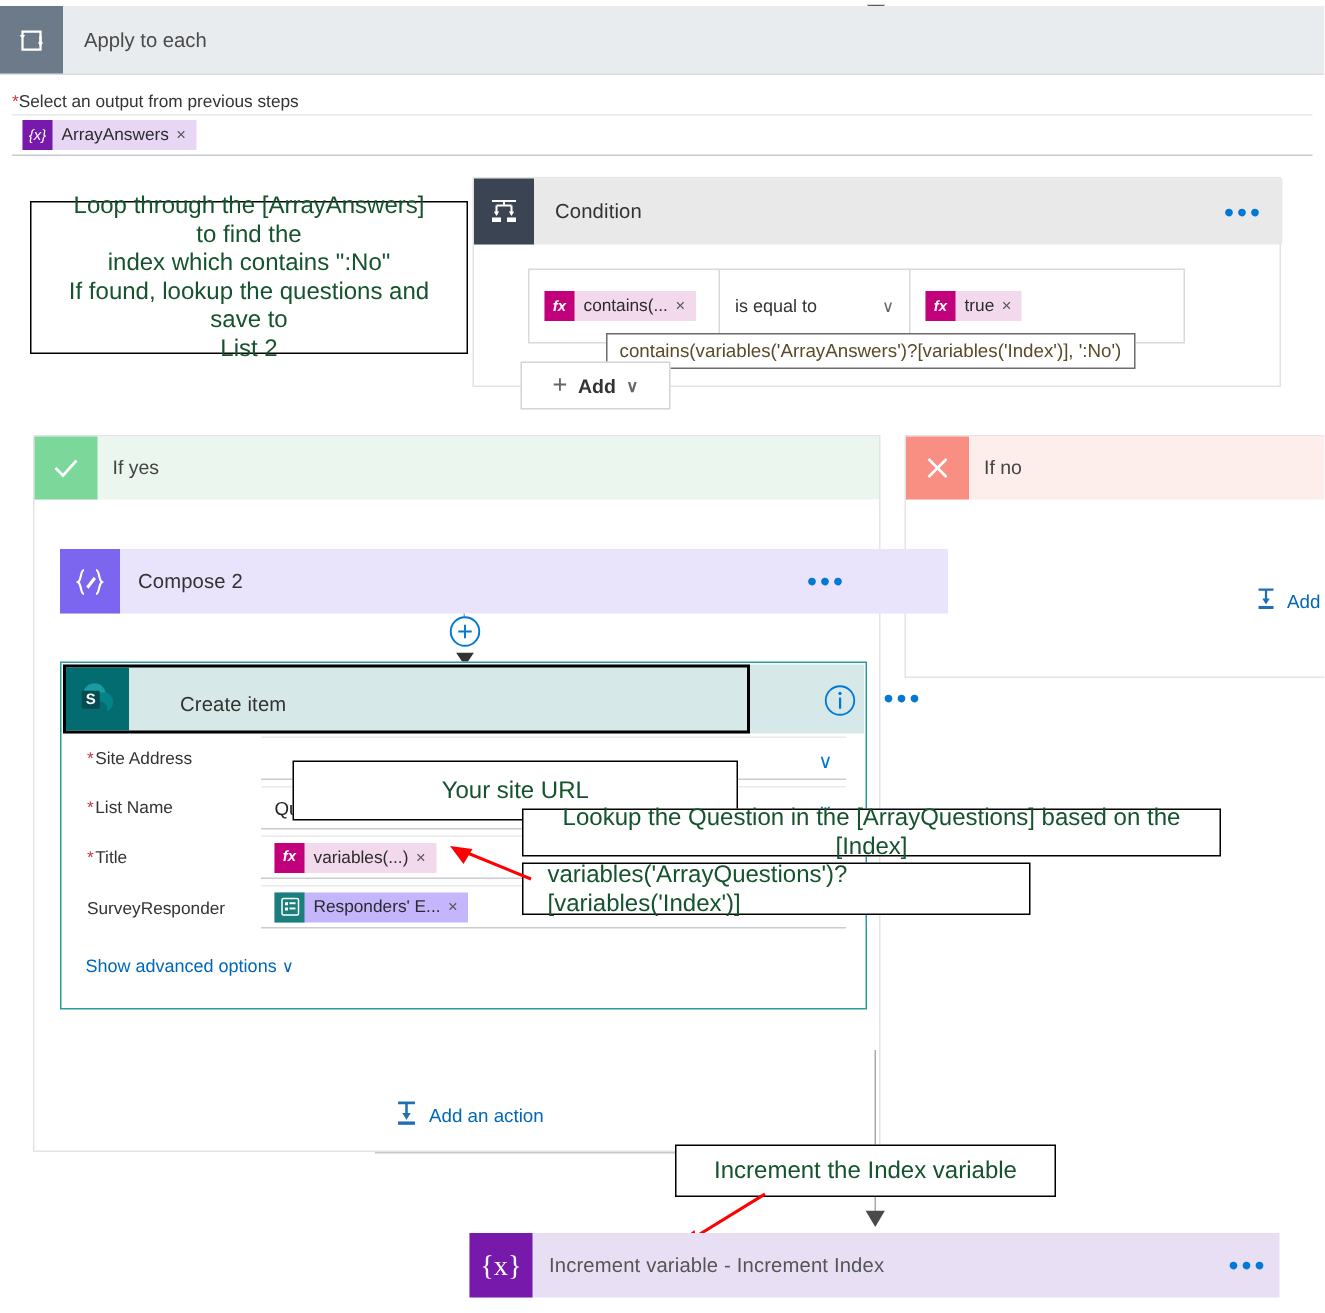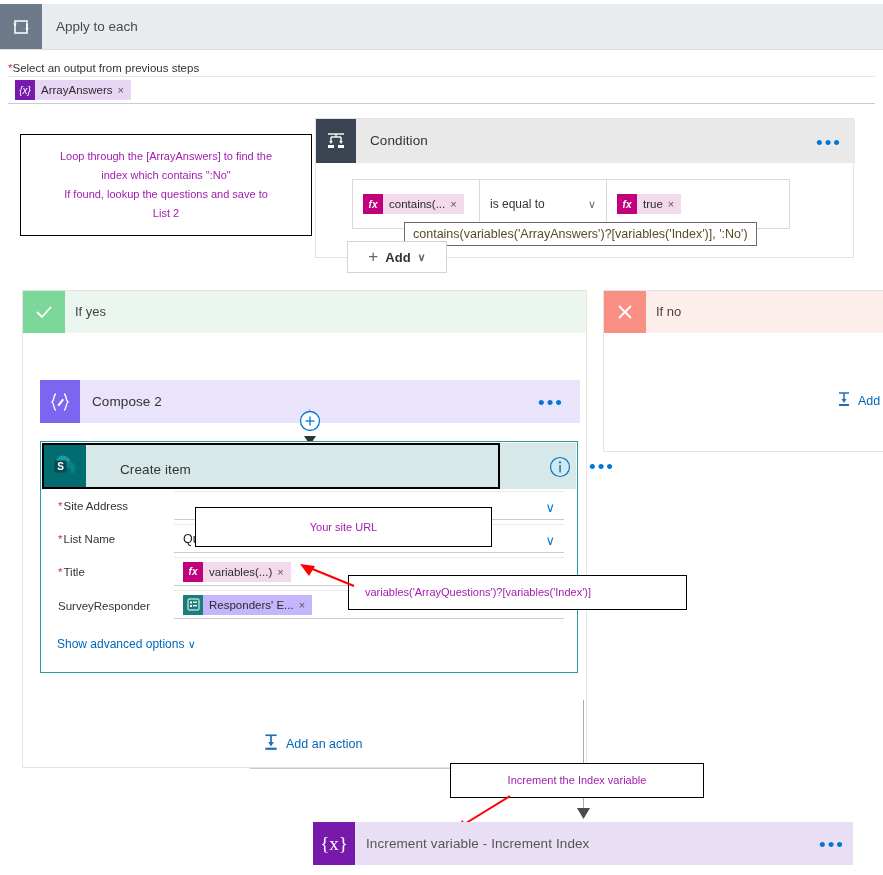--- a/index.html
+++ b/index.html
@@ -77,22 +77,22 @@
   .tok-purple .tok-ico { background: #7719aa; }
   .tok-magenta { background: #f3d9ec; }
   .tok-magenta .tok-ico { background: #c2007b; font-weight: bold; }
   .tok-teal { background: #c4b5fd; }
   .tok-teal .tok-ico { background: #1a7f7c; }
 
   
   .anno {
     border: 1.6px solid #000000;
     background: #ffffff;
-    color: #a21caf;
-    font-size: 11px;
+    color: #14532d;
+    font-size: 16px;
     text-align: center;
     line-height: 19px;
     box-sizing: border-box;
     display: flex; align-items: center; justify-content: center;
     padding: 2px 20px;
   }
 
   
   #condition-card {
     left: 315px; top: 118px; width: 539px; height: 140px;
@@ -180,21 +180,21 @@
   #ifno-icon {
     left: 0; top: 0; width: 42px; height: 42px;
     background: #f98e82;
     display: flex; align-items: center; justify-content: center;
   }
   #ifno-label { left: 52px; top: 13px; font-size: 13px; color: #444; }
   #ifno-addaction { left: 232px; top: 100px; }
 
   
   #compose-card {
-    left: 40px; top: 380px; width: 540px; height: 43px;
+    left: 40px; top: 366px; width: 592px; height: 43px;
     background: #e9e3fb;
   }
   #compose-icon {
     left: 0; top: 0; width: 40px; height: 43px;
     background: #7c66f0;
     display: flex; align-items: center; justify-content: center;
   }
   #compose-title { left: 52px; top: 14px; }
   #compose-dots { left: 498px; top: 13px; }
 
@@ -489,20 +489,21 @@
     </div>
   </div>
 
   <div class="abs" id="show-adv">
     <span>Show advanced options</span>
     <span class="chev" style="color:#0067b8;">∨</span>
   </div>
 
   <div class="abs anno" style="left:195px;top:507px;width:297px;height:40px;">Your site URL</div>
 
+  <div class="abs anno" style="left:348px;top:539px;width:466px;height:32px;">Lookup the Question in the [ArrayQuestions] based on the [Index]</div>
 
   <div class="abs anno" style="left:348px;top:575px;width:339px;height:35px;text-align:left;justify-content:flex-start;padding-left:16px;">variables('ArrayQuestions')?[variables('Index')]</div>
 
   <div class="abs" style="left:296px;top:562px;">
     <svg width="62" height="28" viewBox="0 0 62 28">
       <line x1="58" y1="24" x2="14" y2="6" stroke="#ff0000" stroke-width="2"></line>
       <polygon points="4,2 19,4 13,14" fill="#ff0000"></polygon>
     </svg>
   </div>
 

